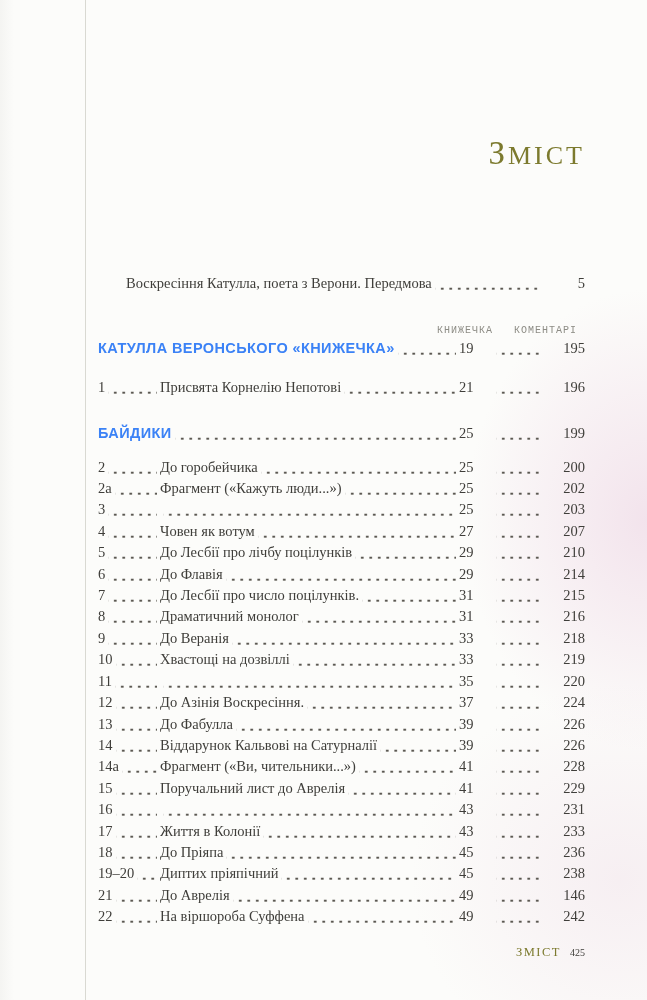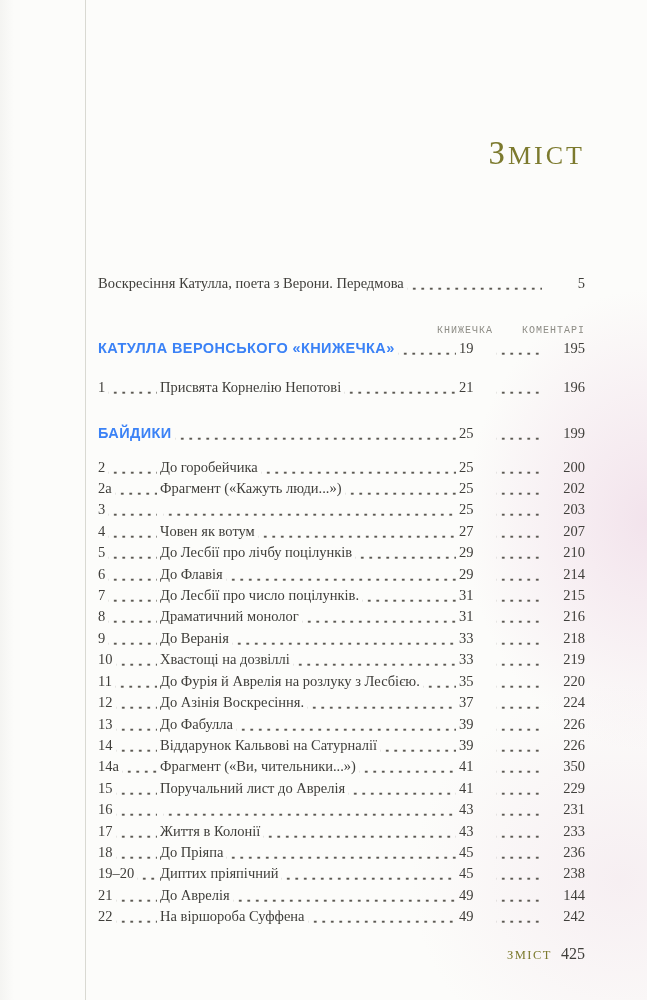--- a/index.html
+++ b/index.html
@@ -39,49 +39,49 @@
     background-image: radial-gradient(circle, #55524b 1.02px, rgba(0,0,0,0) 1.45px);
     background-size:8.5px 21.4px;
     background-repeat:repeat-x;
     background-position:left 3px bottom -5px;
   }
   .numcell { display:flex; flex:0 0 62px; }
   .pagecol { flex:0 0 34px; text-align:left; }
   .dotcol  { flex:0 0 46px; }
   .commcol { flex:0 0 40px; text-align:right; }
 
-  .preface-row { margin-top:100px; }
+  .preface-row { margin-top:100px;margin-left:28px; }
 
   .colheads { position:relative; height:13px; margin-top:29px; }
   .colhead {
     position:absolute; bottom:0;
     font-family:Liberation Mono, monospace;
     font-size:10px; letter-spacing:1px; color:#8d8c85; white-space:nowrap;
   }
   .colhead.book { right:92px; }
-  .colhead.comments { right:0; }
+  .colhead.comments { right:8px; }
 
   .section-row { margin-top:2px; }
   .section-title {
     font-family:"Liberation Sans", sans-serif;
     font-weight:bold;
     font-size:14.5px;
     letter-spacing:0.4px;
     color:#3b82f6;
   }
   .dedication-row { margin-top:17px; }
   .section-row.second { margin-top:25px; }
   .entries { margin-top:12px; }
 
   .footer {
     position:absolute; left:98px; width:487px; top:945px;
     display:flex; justify-content:flex-end; align-items:baseline; gap:9px;
   }
   .footer-label { color:#7c7a2e; font-size:12.5px; letter-spacing:1.5px; }
-  .footer-page { font-size:16px; color:#3f3e3a; }
+  .footer-page { font-size:10px; color:#3f3e3a; }
 </style>
 </head>
 <body>
 
 <div class="edge-line"></div>
 
 <div class="content">
 
   <h1 class="toc-title">ЗМІСТ</h1>
 
@@ -242,21 +242,20 @@
     <span class="pagecol">33</span>
     <span class="dots dotcol"></span>
     <span class="commcol">219</span>
   </div>
 
   <div class="row">
     <span class="numcell">
       <span>11</span>
       <span class="dots"></span>
     </span>
-    <span>До Фурія й Аврелія на розлуку з Лесбією.</span>
     <span class="dots"></span>
     <span class="pagecol">35</span>
     <span class="dots dotcol"></span>
     <span class="commcol">220</span>
   </div>
 
   <div class="row">
     <span class="numcell">
       <span>12</span>
       <span class="dots"></span>
@@ -294,21 +293,21 @@
 
   <div class="row">
     <span class="numcell">
       <span>14а</span>
       <span class="dots"></span>
     </span>
     <span>Фрагмент («Ви, чительники...»)</span>
     <span class="dots"></span>
     <span class="pagecol">41</span>
     <span class="dots dotcol"></span>
-    <span class="commcol">350</span>
+    <span class="commcol">228</span>
   </div>
 
   <div class="row">
     <span class="numcell">
       <span>15</span>
       <span class="dots"></span>
     </span>
     <span>Поручальний лист до Аврелія</span>
     <span class="dots"></span>
     <span class="pagecol">41</span>
@@ -365,21 +364,21 @@
 
   <div class="row">
     <span class="numcell">
       <span>21</span>
       <span class="dots"></span>
     </span>
     <span>До Аврелія</span>
     <span class="dots"></span>
     <span class="pagecol">49</span>
     <span class="dots dotcol"></span>
-    <span class="commcol">144</span>
+    <span class="commcol">146</span>
   </div>
 
   <div class="row">
     <span class="numcell">
       <span>22</span>
       <span class="dots"></span>
     </span>
     <span>На віршороба Суффена</span>
     <span class="dots"></span>
     <span class="pagecol">49</span>

